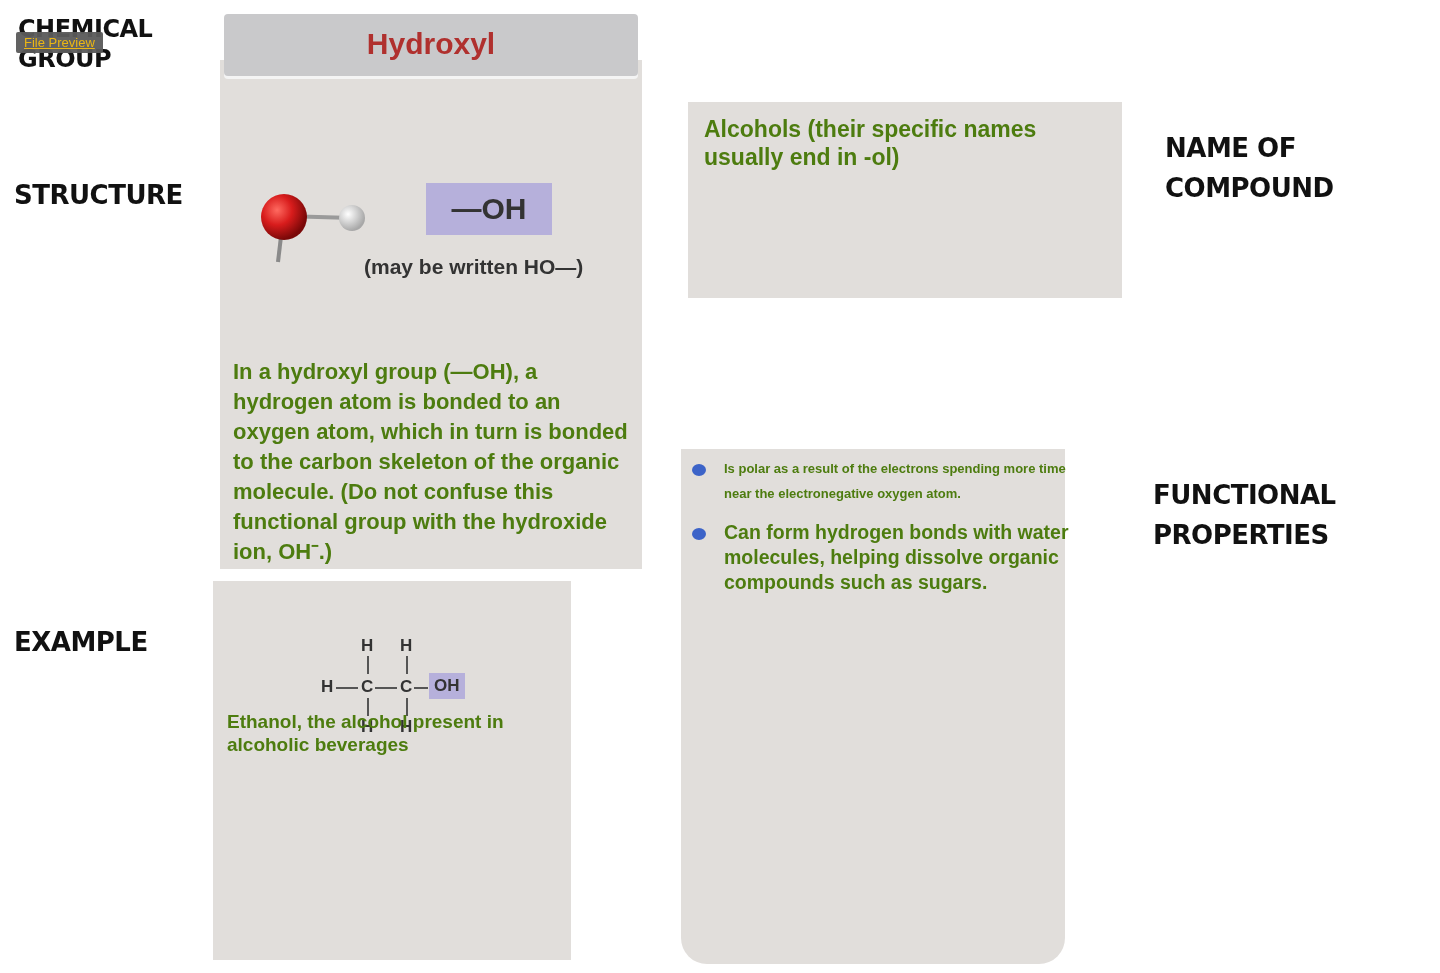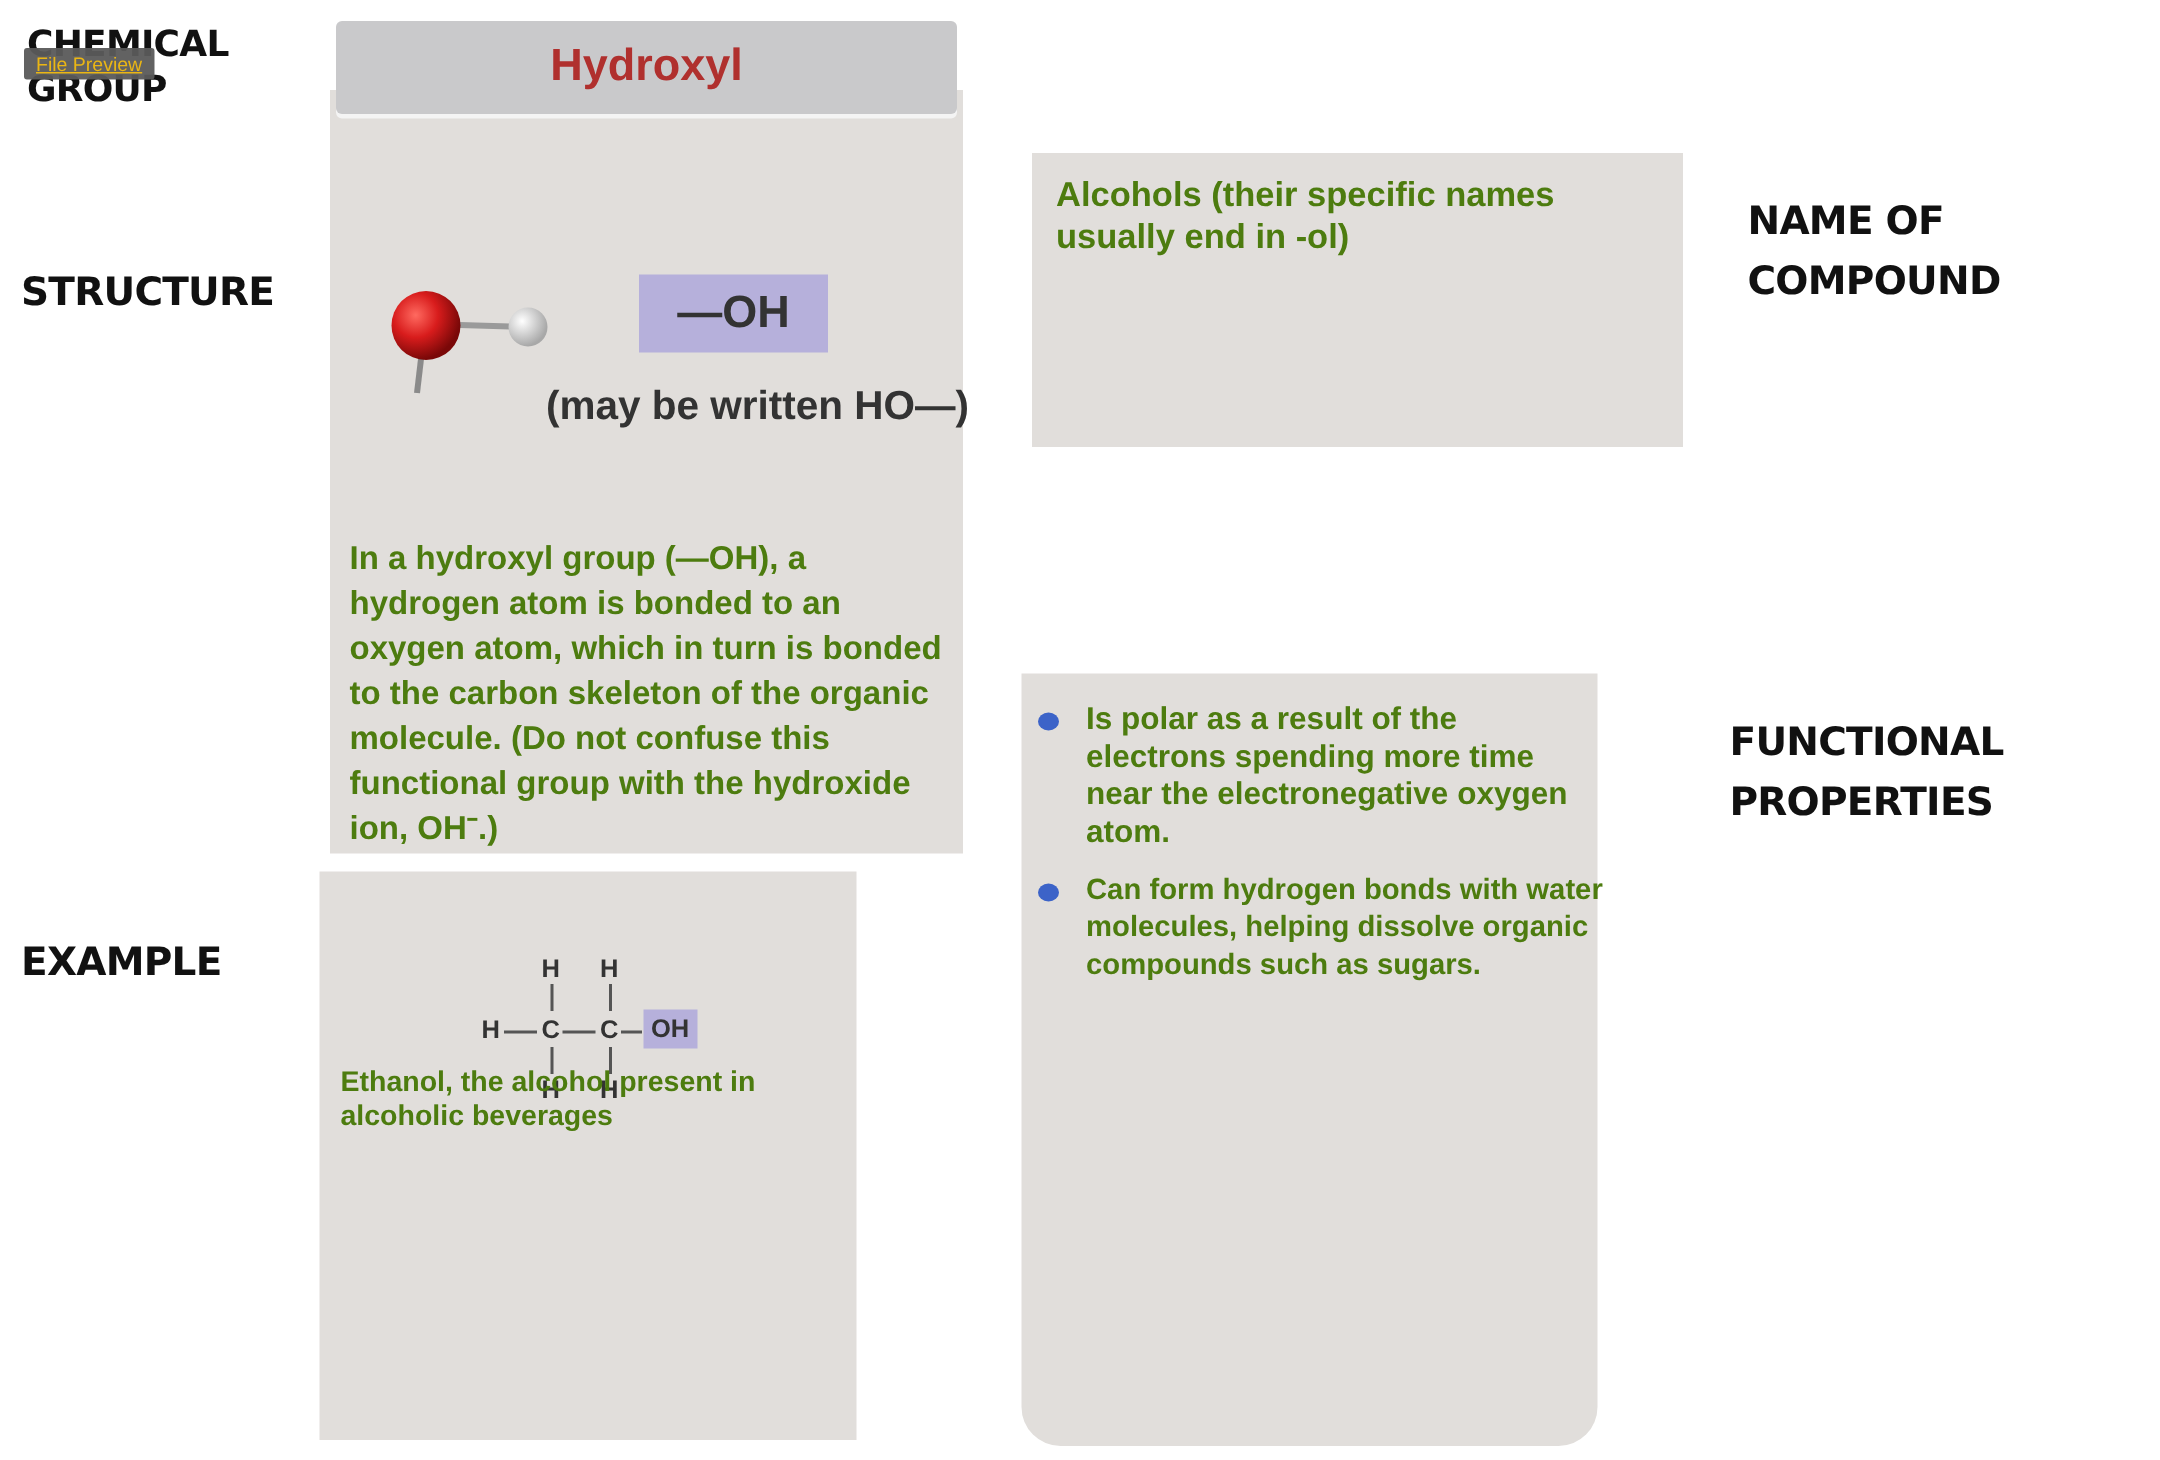--- a/index.html
+++ b/index.html
@@ -4,21 +4,21 @@
 <style>
   html, body { margin:0; padding:0; }
   body { width:1440px; height:973px; position:relative; background:#ffffff; overflow:hidden;
          font-family:"Liberation Sans", sans-serif; color:#222; }
   .rowlabel { position:absolute; font-family:"DejaVu Sans", sans-serif; font-weight:bold; font-size:26px; color:#111; line-height:40px; letter-spacing:-0.5px; }
   .panel { position:absolute; background:#e1dedb; }
   .hdr { position:absolute; left:224px; top:14px; width:414px; height:62px; background:#c9c9cb; border-radius:4px; text-align:center; line-height:60px; font-size:30px; font-weight:bold; color:#b0302e; box-shadow:0 3px 0 #f4f4f4; }
   .tooltip { position:absolute; left:16px; top:32px; background:#5a5a5a; color:#eab308; font-size:13px; padding:3px 8px; border-radius:2px; opacity:0.95;text-decoration:underline; }
   .bodytext { position:absolute; font-weight:bold; color:#4d7c0f; font-size:22px; line-height:30px; }
   .oh-box { position:absolute; left:426px; top:183px; width:126px; height:52px; background:#b6b0db; text-align:center; line-height:52px; font-weight:bold; font-size:30px; color:#333; }
-  .note { position:absolute; left:364px; top:255px; font-size:27px; font-weight:bold; color:#333; }
+  .note { position:absolute; left:364px; top:255px; font-size:21px; font-weight:bold; color:#333; }
   .props li { list-style:none; position:relative; margin-bottom:14px; }
   .bullet { position:absolute; left:-32px; top:8px; width:14px; height:12px; border-radius:50%; background:#3c63c8; }
   .formula { position:absolute; font-weight:bold; font-size:17px; color:#333; }
   .bond { position:absolute; background:#555; }
 </style>
 </head>
 <body>
 
 <div class="rowlabel" style="left:18px;top:14px;line-height:30px;width:150px;font-size:24px;">CHEMICAL GROUP</div>
 <div class="tooltip">File Preview</div>
@@ -76,21 +76,21 @@
   <div class="bond" style="left:65px;top:55px;width:22px;height:2px;"></div>
   <div class="bond" style="left:104px;top:55px;width:14px;height:2px;"></div>
 </div>
 <div class="bodytext" style="left:227px;top:710px;width:330px;font-size:19px;line-height:23px;">Ethanol, the alcohol present in alcoholic beverages</div>
 
 <div class="panel" style="left:688px;top:102px;width:434px;height:196px;"></div>
 <div class="bodytext" style="left:704px;top:115px;width:400px;font-size:23px;line-height:28px;">Alcohols (their specific names usually end in -ol)</div>
 
 <div class="panel" style="left:681px;top:449px;width:384px;height:515px;border-radius:0 0 26px 26px;"></div>
 <ul class="props" style="position:absolute;left:724px;top:456px;width:345px;margin:0;padding:0;">
-  <li class="bodytext" style="position:relative;font-size:21px;line-height:25px;margin-top:11px;">
+  <li class="bodytext" style="position:relative;font-size:13px;line-height:25px;">
     <span class="bullet"></span>
     <span>Is polar as a result of the electrons spending more time near the electronegative oxygen atom.</span>
   </li>
   <li class="bodytext" style="position:relative;font-size:19.5px;line-height:25px;">
     <span class="bullet"></span>
     <span>Can form hydrogen bonds with water molecules, helping dissolve organic compounds such as sugars.</span>
   </li>
 </ul>
 
 </body></html>

